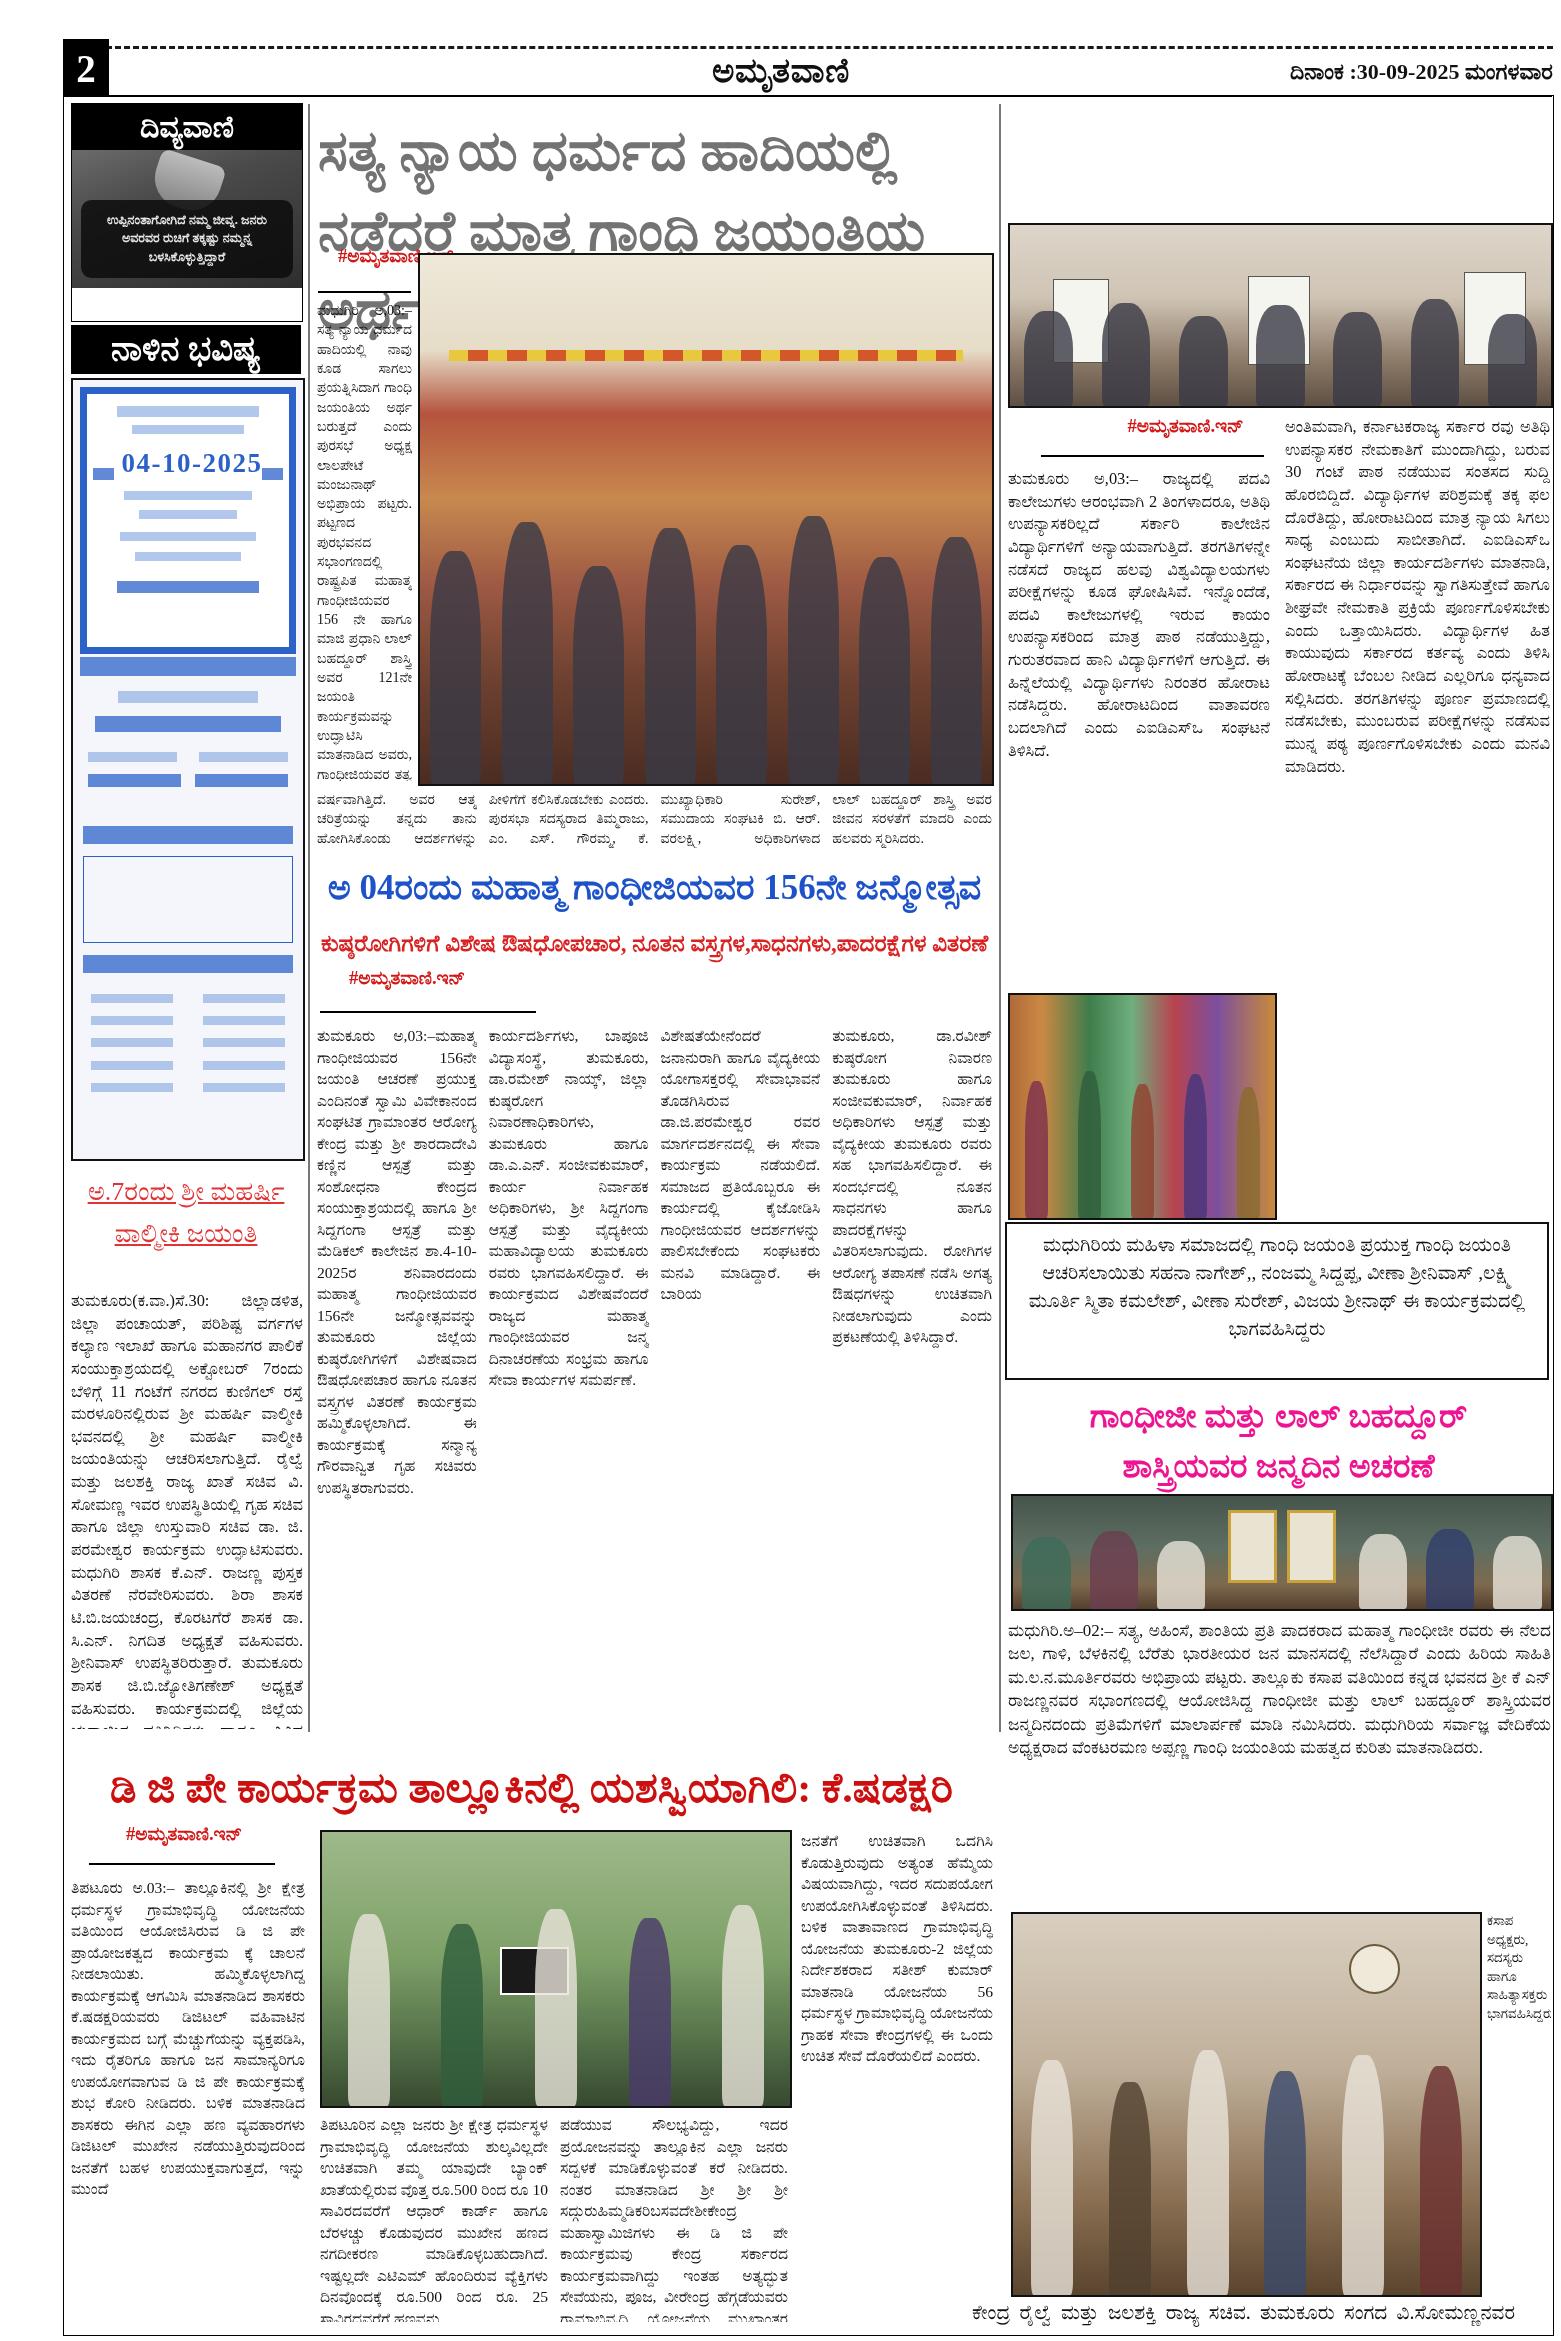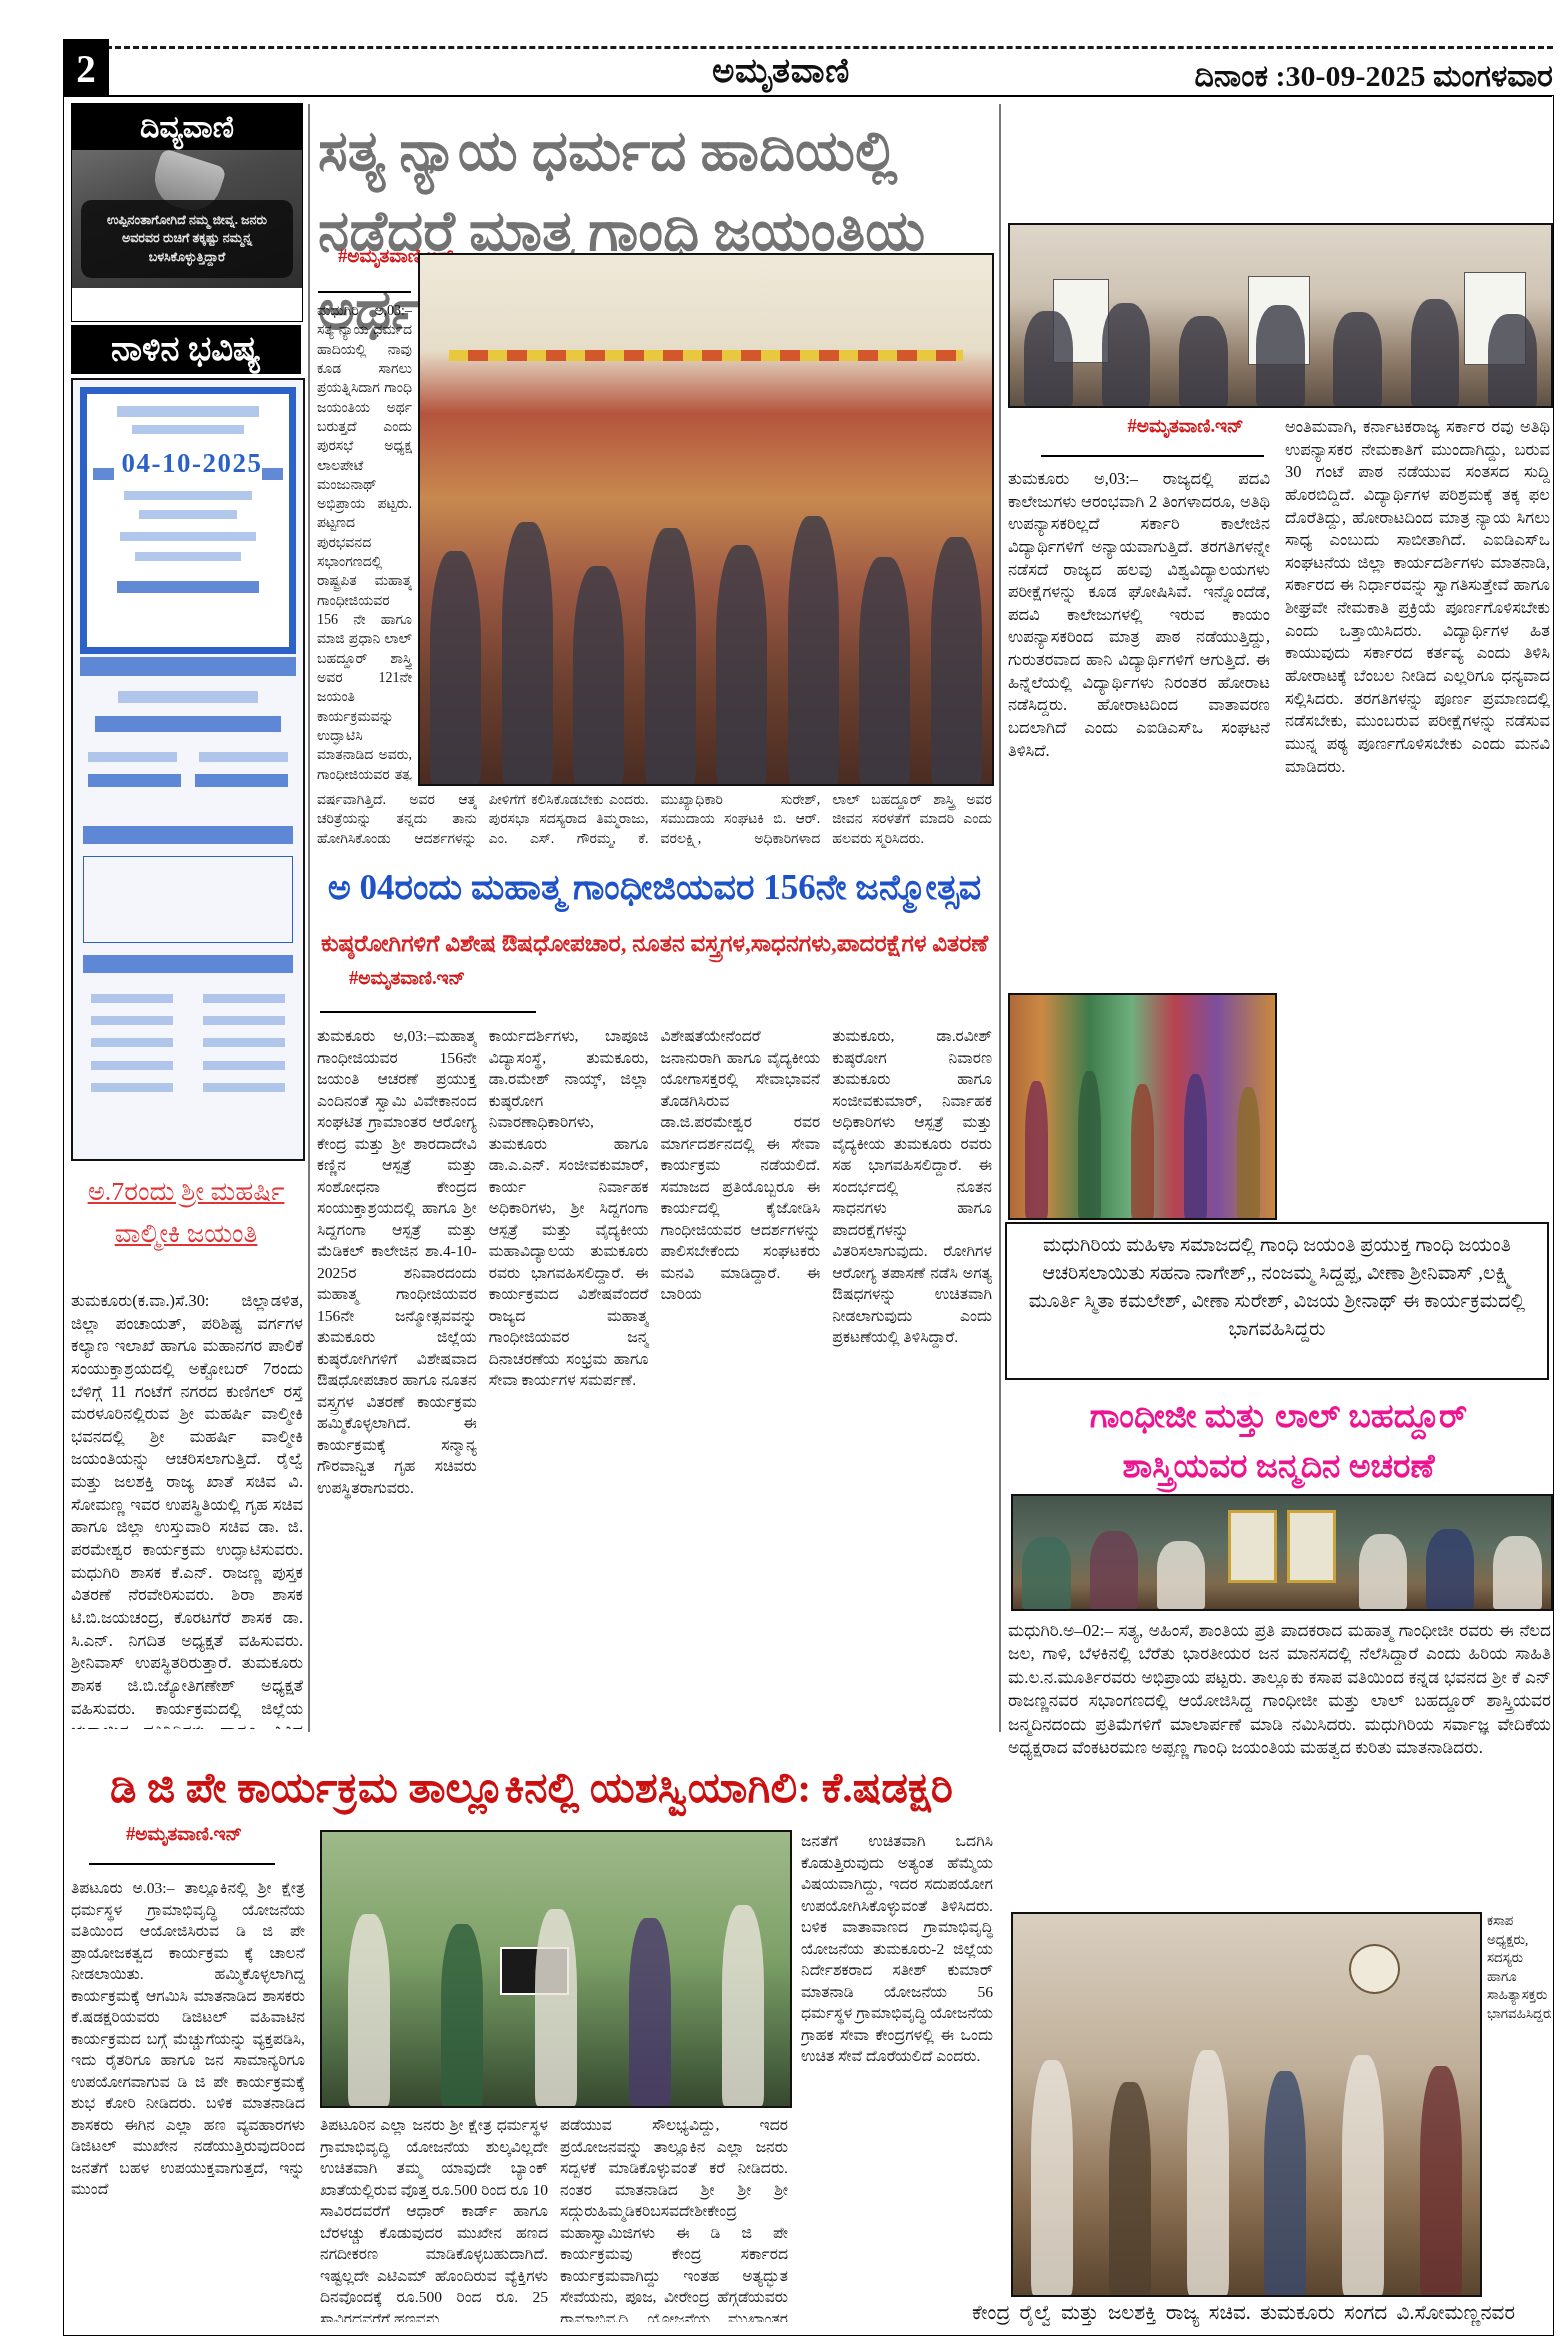--- a/index.html
+++ b/index.html
@@ -4,21 +4,21 @@
 <style>
   html,body{margin:0;padding:0;background:#e9e9e9;}
   #page{position:relative;width:1561px;height:2342px;background:#ffffff;
         font-family:"Liberation Serif","DejaVu Serif",serif;color:#111;overflow:hidden;}
   .abs{position:absolute;}
   
   .dash-rule{border-top:3.7px dashed #1a1a1a;height:0;}
   .pageno{background:#000;color:#fff;font-weight:bold;font-size:39px;
           display:flex;align-items:center;justify-content:center;}
   .masthead{font-size:34px;font-weight:bold;letter-spacing:0.7px;text-align:center;}
-  .hdate{font-size:30px;font-weight:bold;text-align:right;}
+  .hdate{font-size:22px;font-weight:bold;text-align:right;}
   .hrule{background:#000;}
   
   .frame{border:1.5px solid #000;}
   .vline{width:1.5px;background:#777;}
   
   .tag{color:#d31717;font-weight:bold;font-size:18.6px;}
   .rule-under{border-bottom:2.2px solid #000;width:193px;}
   .body-txt{font-size:15.6px;line-height:1.38;text-align:justify;overflow:hidden;}
   .cap{font-size:18px;line-height:1.45;text-align:center;overflow:hidden;}
   

